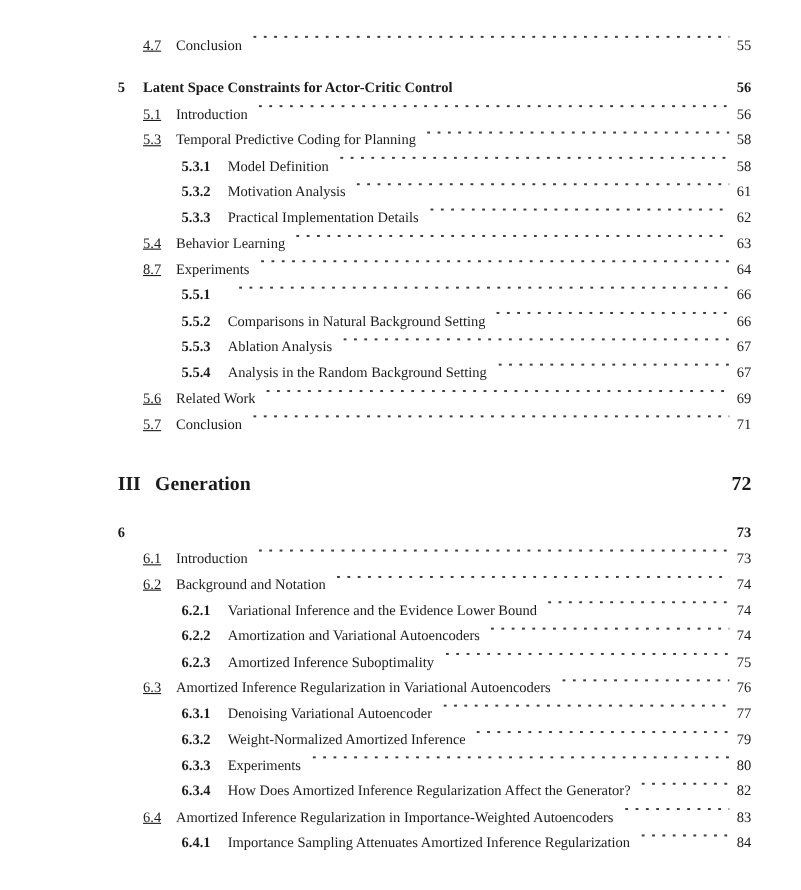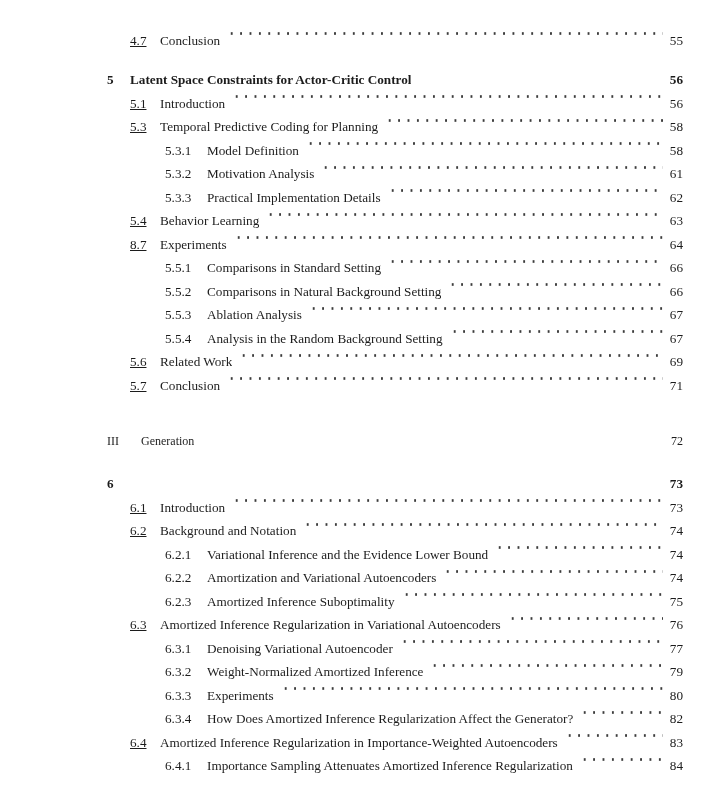--- a/index.html
+++ b/index.html
@@ -34,35 +34,35 @@
     background-size: 9.4px 9.4px;
     background-position: left 0 bottom 6px;
   }
   .page { flex: none; min-width: 16px; text-align: right; }
 
   .chapter { font-weight: bold; margin-top: 16px; }
   .chapter .leader { background: none; }
   .chapter .num { width: 23px; }
 
   .part {
-    font-weight: normal;
-    font-size: 12px;
+    font-weight: bold;
+    font-size: 18px;
     height: 27px;
     line-height: 27px;
     margin-top: 32px;
     margin-bottom: 12px;
   }
   .part .leader { background: none; }
   .part .num { width: 34px; }
 
   .section { margin-left: 23px; }
   .section .num { width: 30px; text-decoration: underline; }
 
   .subsection { margin-left: 58px; }
-  .subsection .num { width: 42px; }
+  .subsection .num { width: 42px; font-weight: bold; }
 </style>
 </head>
 <body>
 
 <div class="toc">
     <div class="row section">
     <span class="num">4.7</span>
     <span class="title">Conclusion</span>
     <span class="leader"></span>
     <span class="page">55</span>
@@ -110,21 +110,20 @@
     <span class="page">63</span>
   </div>
     <div class="row section">
     <span class="num">8.7</span>
     <span class="title">Experiments</span>
     <span class="leader"></span>
     <span class="page">64</span>
   </div>
     <div class="row subsection">
     <span class="num">5.5.1</span>
-    <span class="title">Comparisons in Standard Setting</span>
     <span class="leader"></span>
     <span class="page">66</span>
   </div>
     <div class="row subsection">
     <span class="num">5.5.2</span>
     <span class="title">Comparisons in Natural Background Setting</span>
     <span class="leader"></span>
     <span class="page">66</span>
   </div>
     <div class="row subsection">

